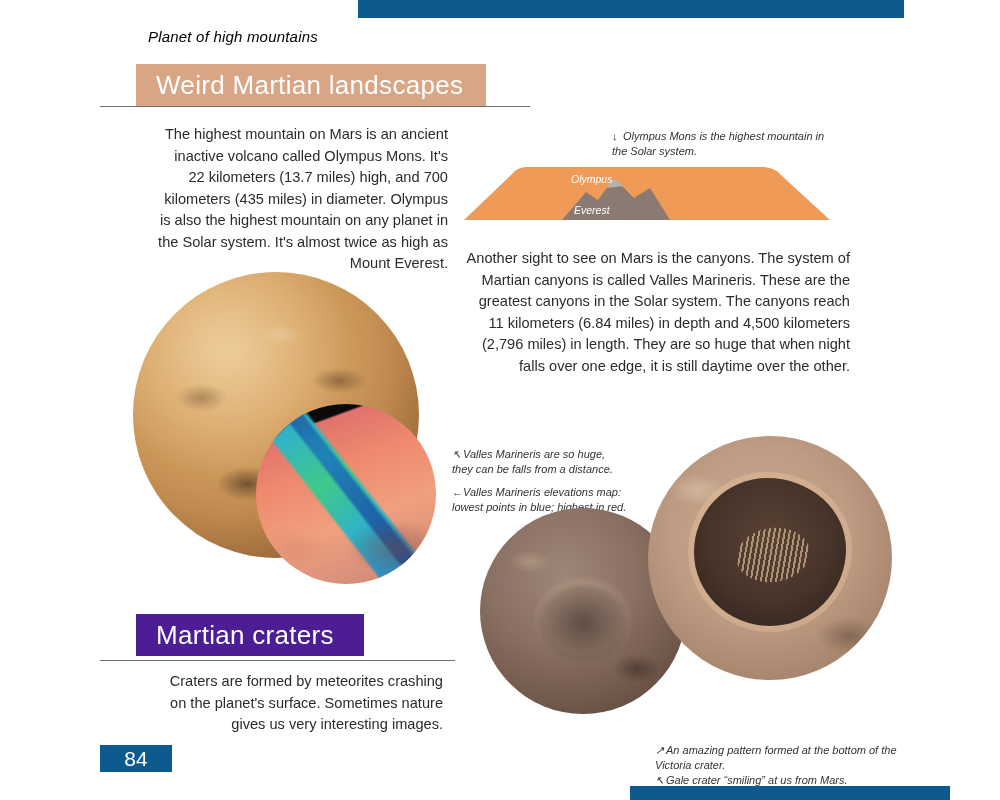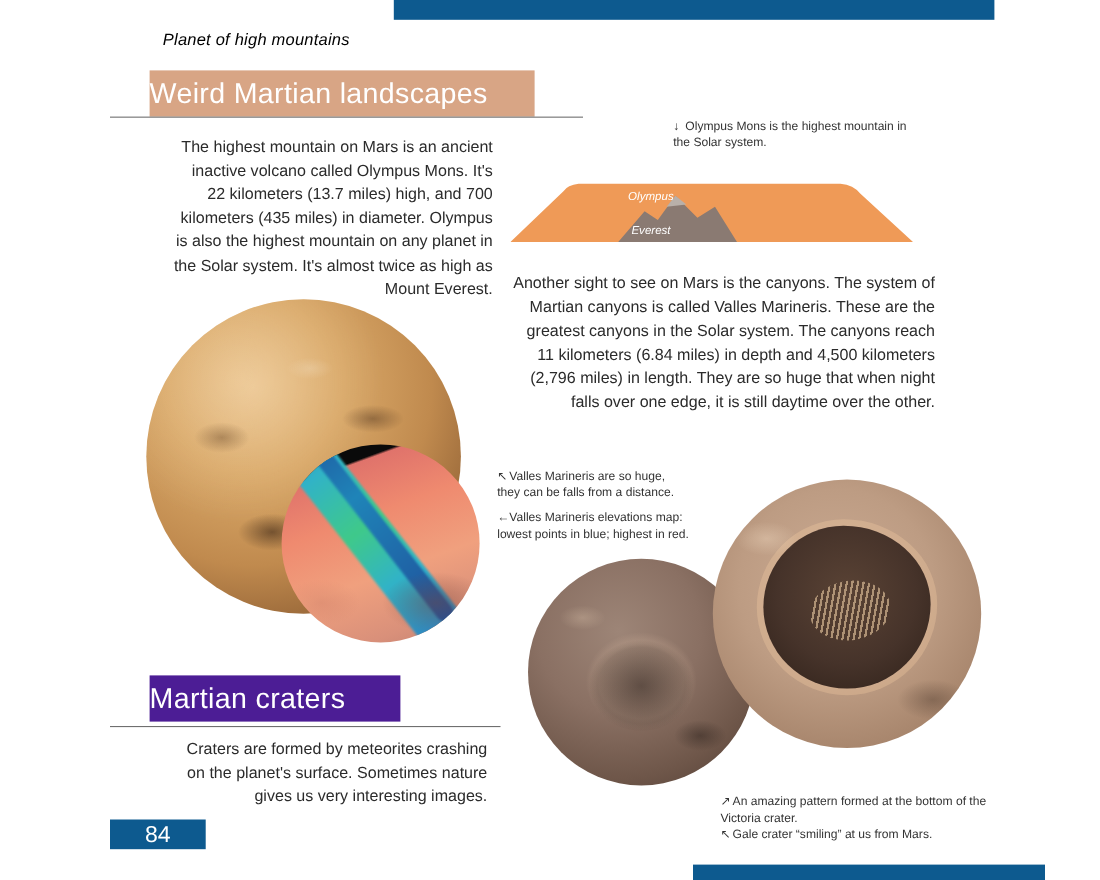--- a/index.html
+++ b/index.html
@@ -47,20 +47,21 @@
 
   
   .heading-band {
     position: absolute;
     display: flex;
     align-items: center;
     color: #ffffff;
     font-size: 26px;
     font-weight: 400;
     letter-spacing: .3px;
+    padding-left: 20px;
     box-sizing: border-box;
   }
   .heading-1 {
     left: 136px;
     top: 64px;
     width: 350px;
     height: 42px;
     background: #d8a585;
   }
   .heading-2 {
@@ -86,37 +87,39 @@
     color: #2b2b2b;
     text-align: right;
   }
   .text-left   { left: 158px; top: 124px;  width: 290px; }
   .text-right  { left: 460px; top: 248px;  width: 390px; }
   .text-crater { left: 158px; top: 671px;  width: 285px; }
 
   
   .caption {
     position: absolute;
+    font-style: italic;
     font-size: 11px;
     line-height: 14.5px;
     color: #333333;
+    margin-top: 21px;
   }
   .cap-olympus { left: 612px; top: 108px; width: 220px; text-align: left; }
   .cap-valles-1 { left: 452px; top: 426px; width: 175px; }
   .cap-valles-2 { left: 452px; top: 464px; width: 180px; }
   .cap-victoria { left: 655px; top: 722px; width: 250px; }
   .cap-gale { left: 655px; top: 752px; width: 250px; }
   .cap-arrow { display: inline-block; width: 11px; }
 
   
   .page-number {
     position: absolute;
     left: 100px;
     top: 745px;
-    width: 87px;
+    width: 72px;
     height: 27px;
     background: #0d5a8f;
     color: #ffffff;
     font-size: 21px;
     display: flex;
     align-items: center;
     justify-content: center;
   }
 
   

